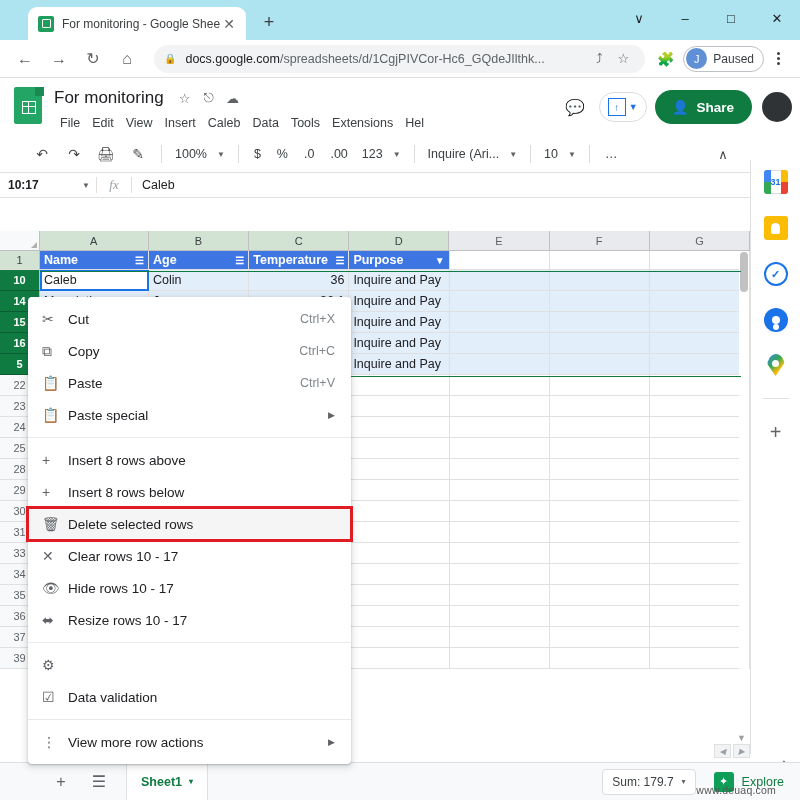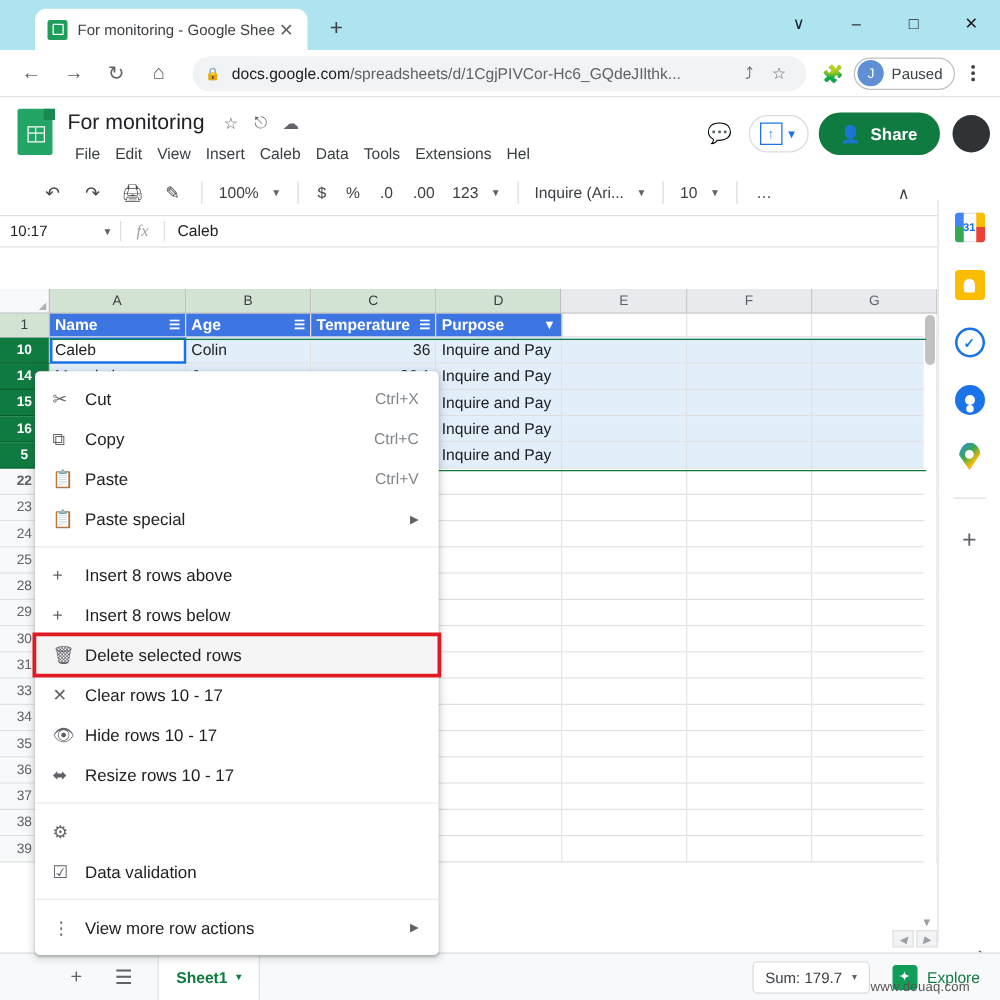--- a/index.html
+++ b/index.html
@@ -193,21 +193,21 @@
 
   
   .formula-bar {
     height: 26px; background: #fff; display: flex; align-items: center;
     border-top: 1px solid #e0e0e0; border-bottom: 1px solid #e0e0e0;
     width: 750px;
   }
   .name-box {
     width: 96px; height: 100%; display: flex; align-items: center;
     justify-content: space-between; padding: 0 6px 0 8px;
-    font-size: 12px; color: #202124;
+    font-size: 12px; color: #202124; font-weight: bold;
   }
   .fx-sep { width: 1px; height: 16px; background: #e0e0e0; }
   .fx-label {
     width: 34px; text-align: center; font-size: 13px; color: #9aa0a6;
     font-style: italic; font-family: "Liberation Serif", serif;
   }
   .formula-input { padding-left: 10px; font-size: 12.5px; color: #202124; }
 
   
   .grid-wrap {
@@ -625,21 +625,21 @@
       <div class="cell selrow" style="width:101px"></div>
       <div class="cell selrow num" style="width:101px"></div>
       <div class="cell selrow" style="width:101px">Inquire and Pay</div>
       <div class="cell selrow" style="width:101px"></div>
       <div class="cell selrow" style="width:101px"></div>
       <div class="cell selrow" style="width:101px"></div>
     </div>
     <div class="sel-border-bottom" style="top:145px"></div>
 
     <div id="empty-rows">
-        <div class="row-wrap" style="height: 21px; font-weight: bold;">
+        <div class="row-wrap" style="height: 21px;">
           <div class="row-head">22</div>
           <div class="cell" style="width: 110px;"></div>
           <div class="cell" style="width: 101px;"></div>
           <div class="cell" style="width: 101px;"></div>
           <div class="cell" style="width: 101px;"></div>
           <div class="cell" style="width: 101px;"></div>
           <div class="cell" style="width: 101px;"></div>
           <div class="cell" style="width: 101px;"></div>
         </div>
         <div class="row-wrap" style="height: 21px;">
@@ -747,30 +747,20 @@
           <div class="cell" style="width: 110px;"></div>
           <div class="cell" style="width: 101px;"></div>
           <div class="cell" style="width: 101px;"></div>
           <div class="cell" style="width: 101px;"></div>
           <div class="cell" style="width: 101px;"></div>
           <div class="cell" style="width: 101px;"></div>
           <div class="cell" style="width: 101px;"></div>
         </div>
         <div class="row-wrap" style="height: 21px;">
           <div class="row-head">37</div>
-          <div class="cell" style="width: 110px;"></div>
-          <div class="cell" style="width: 101px;"></div>
-          <div class="cell" style="width: 101px;"></div>
-          <div class="cell" style="width: 101px;"></div>
-          <div class="cell" style="width: 101px;"></div>
-          <div class="cell" style="width: 101px;"></div>
-          <div class="cell" style="width: 101px;"></div>
-        </div>
-        <div class="row-wrap" style="height: 21px;">
-          <div class="row-head">38</div>
           <div class="cell" style="width: 110px;"></div>
           <div class="cell" style="width: 101px;"></div>
           <div class="cell" style="width: 101px;"></div>
           <div class="cell" style="width: 101px;"></div>
           <div class="cell" style="width: 101px;"></div>
           <div class="cell" style="width: 101px;"></div>
           <div class="cell" style="width: 101px;"></div>
         </div>
         <div class="row-wrap" style="height: 21px;">
           <div class="row-head">39</div>

